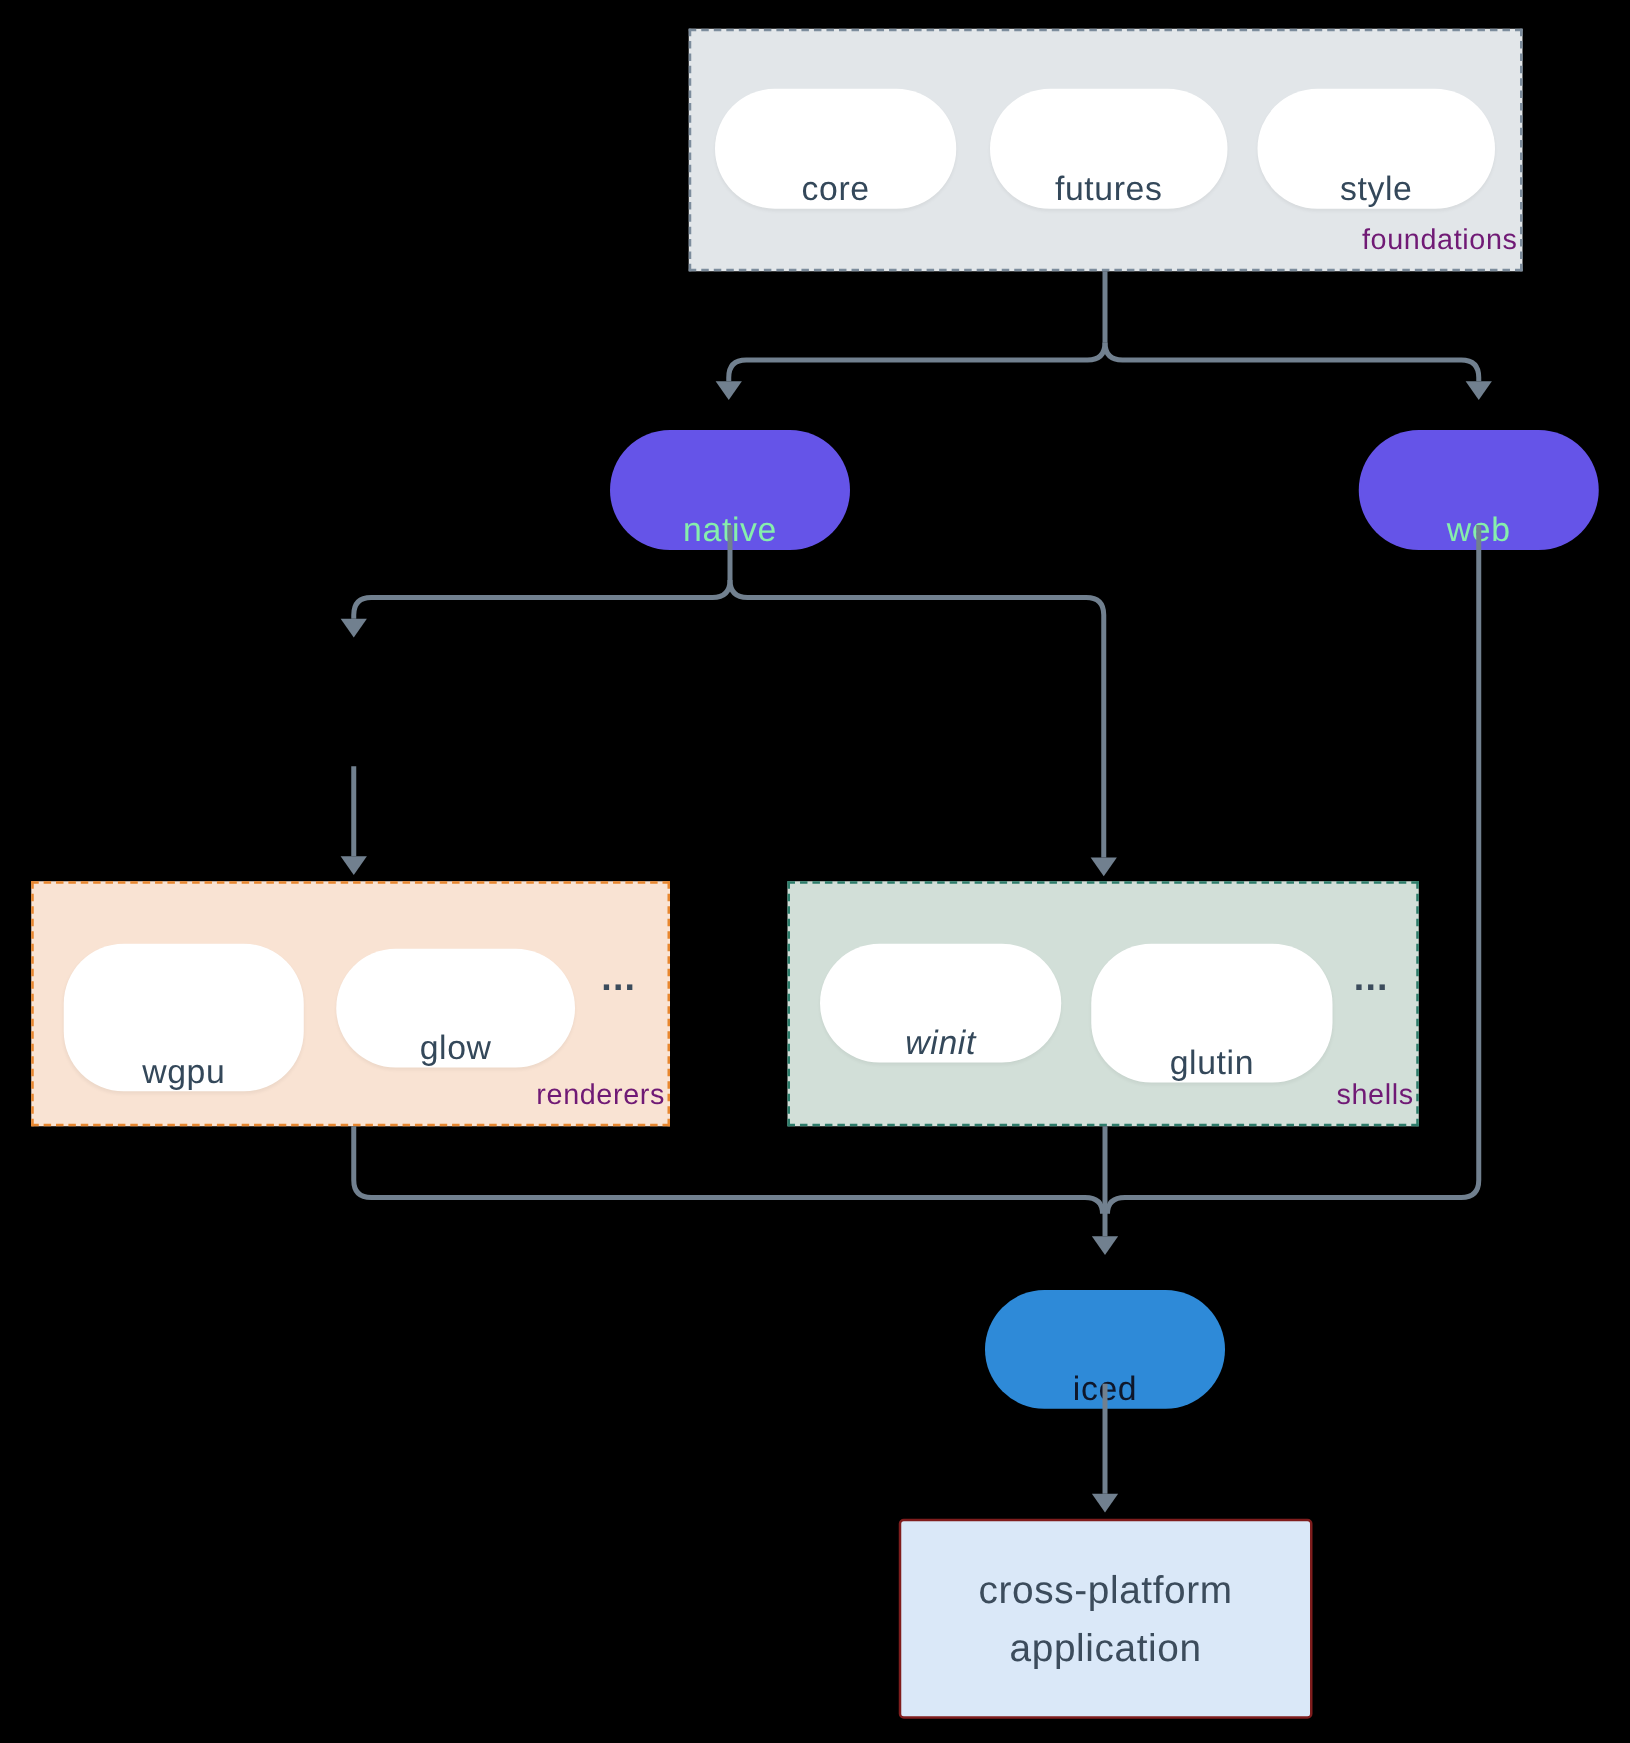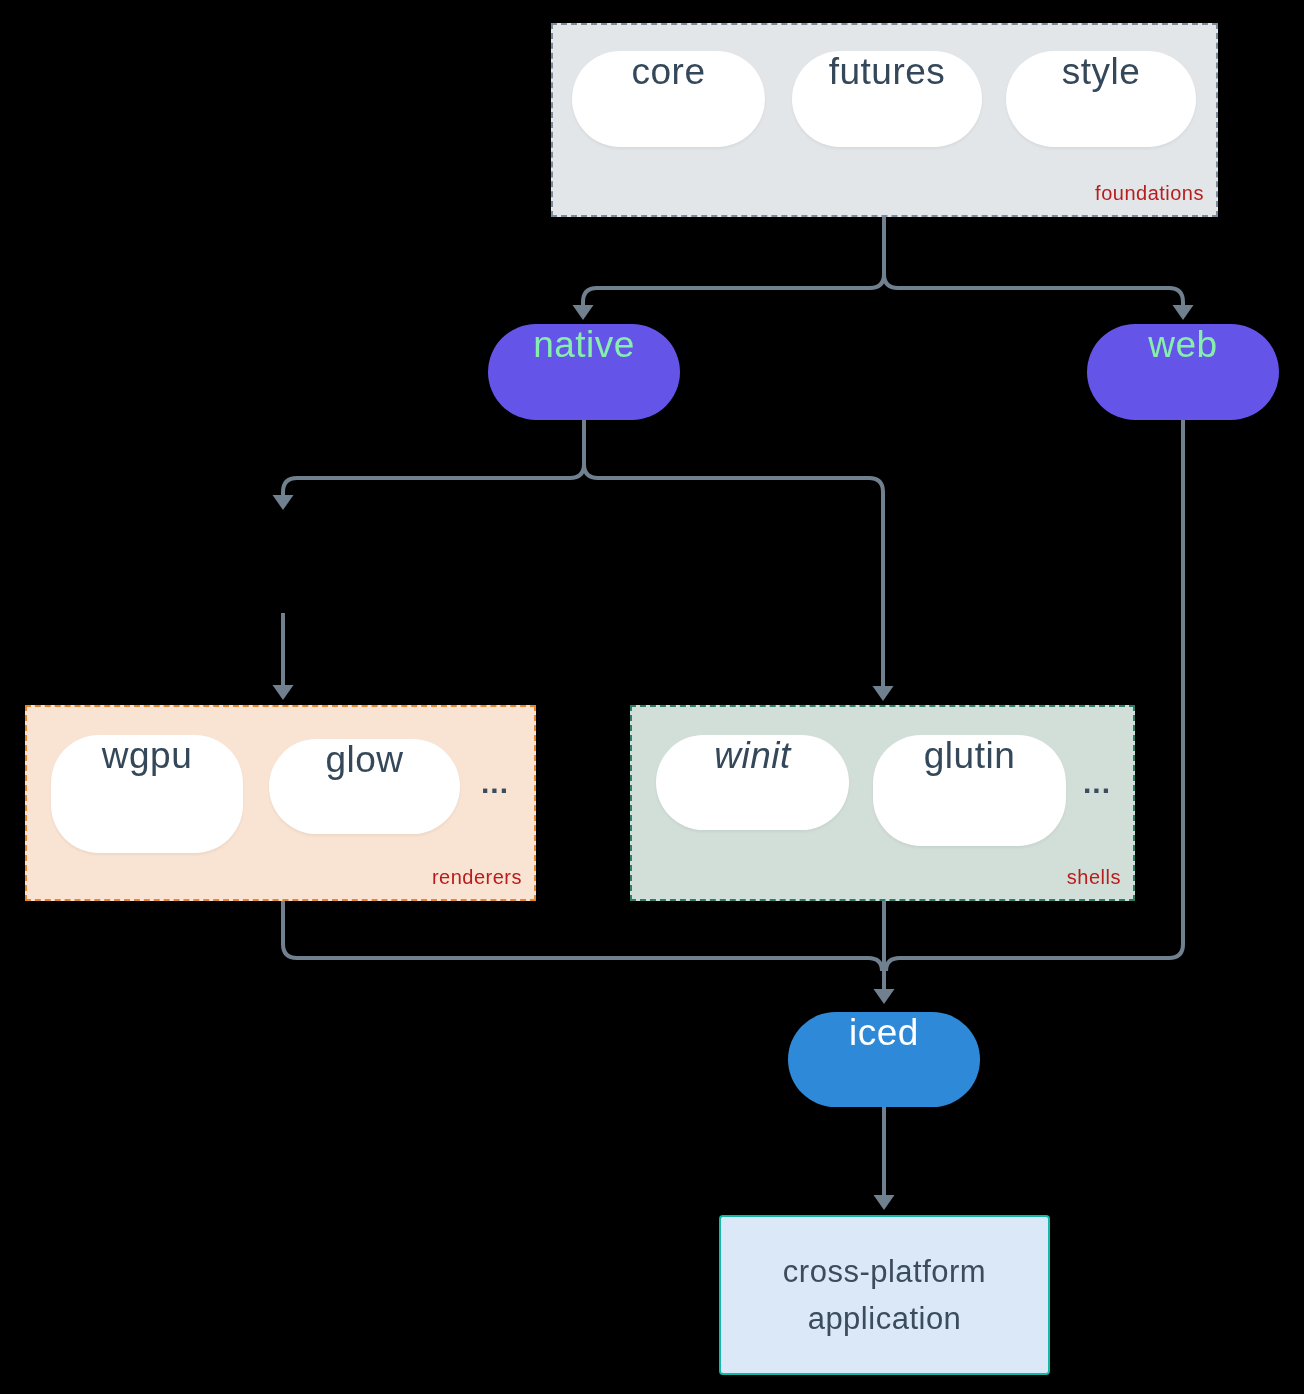--- a/index.html
+++ b/index.html
@@ -2,40 +2,40 @@
 <html><head>
 <meta charset="utf-8">
 <style>
   html,body{margin:0;padding:0;background:#000;}
   #canvas{
     position:relative;width:1304px;height:1394px;background:#000000;
     font-family:"Liberation Sans","DejaVu Sans",sans-serif;overflow:hidden;
   }
   .groupbox{position:absolute;box-sizing:border-box;border:2px dashed;}
   .groupbox .grouplabel{
-    position:absolute;right:12px;bottom:10px;font-size:20px;color:#b91c1c;letter-spacing:.5px;
+    position:absolute;right:2px;bottom:10px;font-size:23px;color:#701a75;letter-spacing:.5px;
   }
   .pill{
-    position:absolute;border-radius:48px;display:flex;align-items:flex-start;justify-content:center;
-    font-size:37px;letter-spacing:.5px;
+    position:absolute;border-radius:48px;display:flex;align-items:flex-end;justify-content:center;
+    font-size:27px;letter-spacing:.5px;margin-top:20px;
   }
   .pill.white{background:#FFFFFF;color:#34485A;box-shadow:0 2px 3px rgba(0,0,0,0.05);}
   .pill.purple{background:#6554E8;color:#86efac;}
   .pill.orange{background:#E8833C;color:#FFFFFF;}
-  .pill.blue{background:#2E8AD8;color:#ffffff;}
+  .pill.blue{background:#2E8AD8;color:#0f172a;}
   .ellipsis{
     position:absolute;display:flex;align-items:center;justify-content:center;
     font-size:30px;color:#3C4C5C;font-weight:bold;letter-spacing:1px;
   }
   #foundations-box{left:551px;top:23px;width:667px;height:194px;background:#E2E6E9;border-color:#7C8C9C;}
   #renderers-box{left:25px;top:705px;width:511px;height:196px;background:#F9E3D3;border-color:#E8872F;}
   #shells-box{left:630px;top:705px;width:505px;height:196px;background:#D2DFD8;border-color:#2E7D6B;}
   #app-box{
     position:absolute;left:719px;top:1215px;width:331px;height:160px;box-sizing:border-box;
-    background:#DAE8F8;border:2px solid #14b8a6;border-radius:4px;
+    background:#DAE8F8;border:2px solid #7f1d1d;border-radius:4px;
     display:flex;flex-direction:column;align-items:center;justify-content:center;
     font-size:31px;color:#3C4C5C;line-height:47px;letter-spacing:.5px;
   }
   #edges{position:absolute;left:0;top:0;}
   .edge{stroke:#71808F;stroke-width:4;fill:none;}
   .ahead{fill:#71808F;stroke:none;}
 </style>
 </head>
 <body>
 

